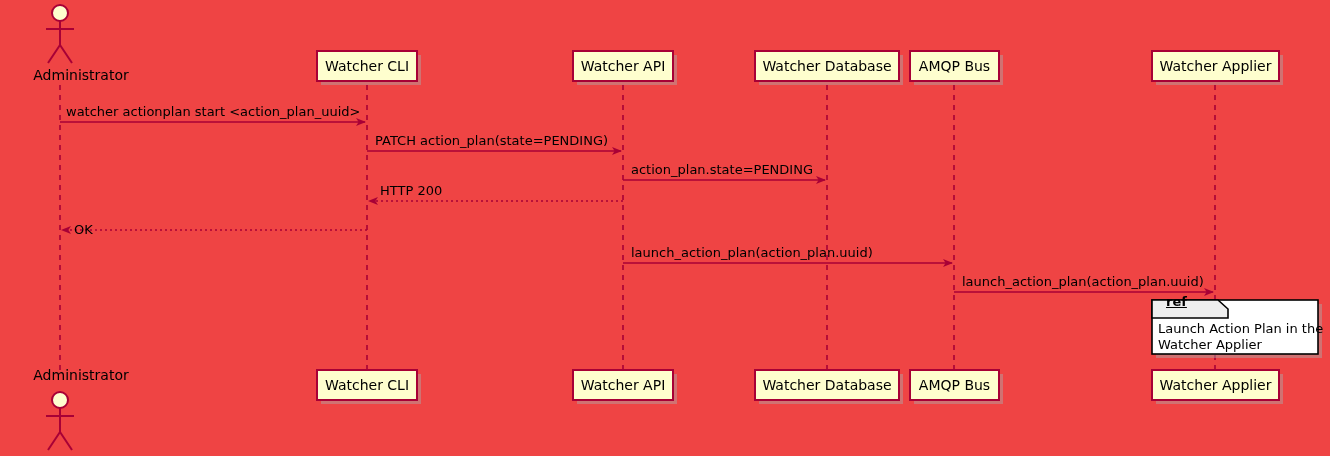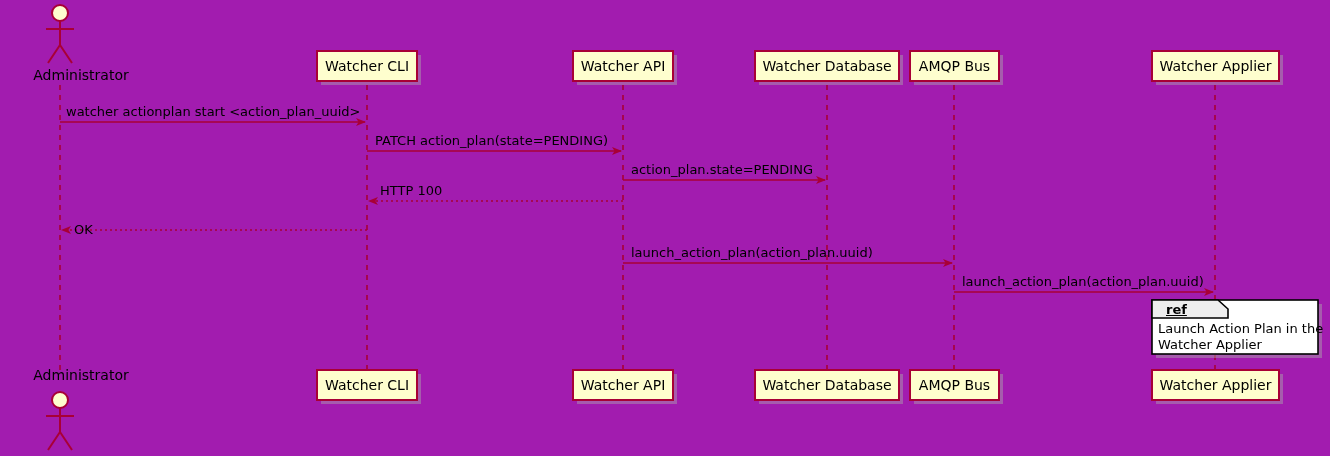--- a/index.html
+++ b/index.html
@@ -4,21 +4,21 @@
 <style>
   html, body {
     margin: 0;
     padding: 0;
     background: #FFFFFF;
   }
   #diagram {
     position: relative;
     width: 1330px;
     height: 456px;
-    background: #a21caf;
+    background: #ef4444;
     font-family: "DejaVu Sans", sans-serif;
     overflow: hidden;
   }
   #svg-layer {
     position: absolute;
     left: 0;
     top: 0;
     width: 1330px;
     height: 456px;
   }
@@ -138,21 +138,21 @@
       <div class="lbl pbox-label" style="left: 755px; top: 378px; width: 144px; text-align: center;">Watcher Database</div>
       <div class="lbl pbox-label" style="left: 910px; top: 59px; width: 89px; text-align: center;">AMQP Bus</div>
       <div class="lbl pbox-label" style="left: 910px; top: 378px; width: 89px; text-align: center;">AMQP Bus</div>
       <div class="lbl pbox-label" style="left: 1152px; top: 59px; width: 127px; text-align: center;">Watcher Applier</div>
       <div class="lbl pbox-label" style="left: 1152px; top: 378px; width: 127px; text-align: center;">Watcher Applier</div>
       <div class="lbl actor-label" style="left: 0px; top: 68px; width: 120px; text-align: center;">Administrator</div>
       <div class="lbl actor-label" style="left: 0px; top: 368px; width: 120px; text-align: center;">Administrator</div>
       <div class="lbl msg-label" style="left: 66px; top: 105px;">watcher actionplan start &lt;action_plan_uuid&gt;</div>
       <div class="lbl msg-label" style="left: 375px; top: 134px;">PATCH action_plan(state=PENDING)</div>
       <div class="lbl msg-label" style="left: 631px; top: 163px;">action_plan.state=PENDING</div>
-      <div class="lbl msg-label" style="left: 380px; top: 184px;">HTTP 100</div>
+      <div class="lbl msg-label" style="left: 380px; top: 184px;">HTTP 200</div>
       <div class="lbl msg-label" style="left: 74px; top: 223px;">OK</div>
       <div class="lbl msg-label" style="left: 631px; top: 246px;">launch_action_plan(action_plan.uuid)</div>
       <div class="lbl msg-label" style="left: 962px; top: 275px;">launch_action_plan(action_plan.uuid)</div>
-      <div class="lbl ref-title" style="left: 1166px; top: 303px; text-decoration: underline;">ref</div>
+      <div class="lbl ref-title" style="left: 1166px; top: 295px; text-decoration: underline;">ref</div>
       <div class="lbl ref-body" style="left: 1158px; top: 321px;">Launch Action Plan in the</div>
       <div class="lbl ref-body" style="left: 1158px; top: 337px;">Watcher Applier</div>
     </div>
 </div>
 
 </body></html>

